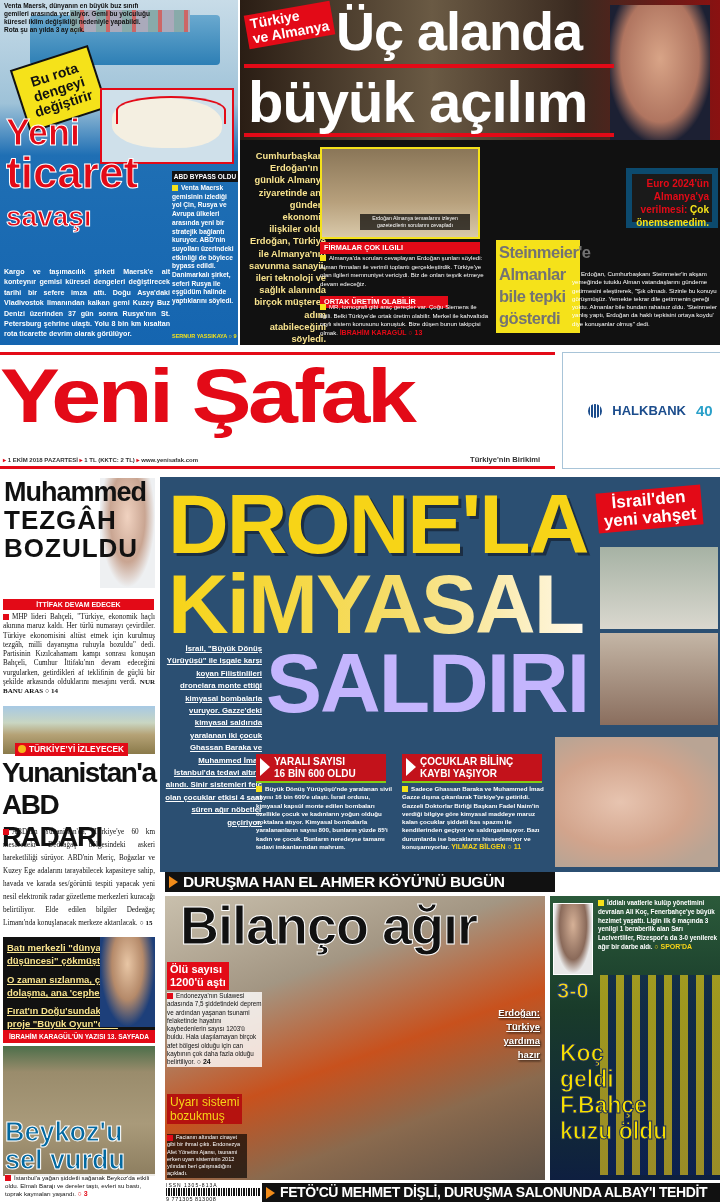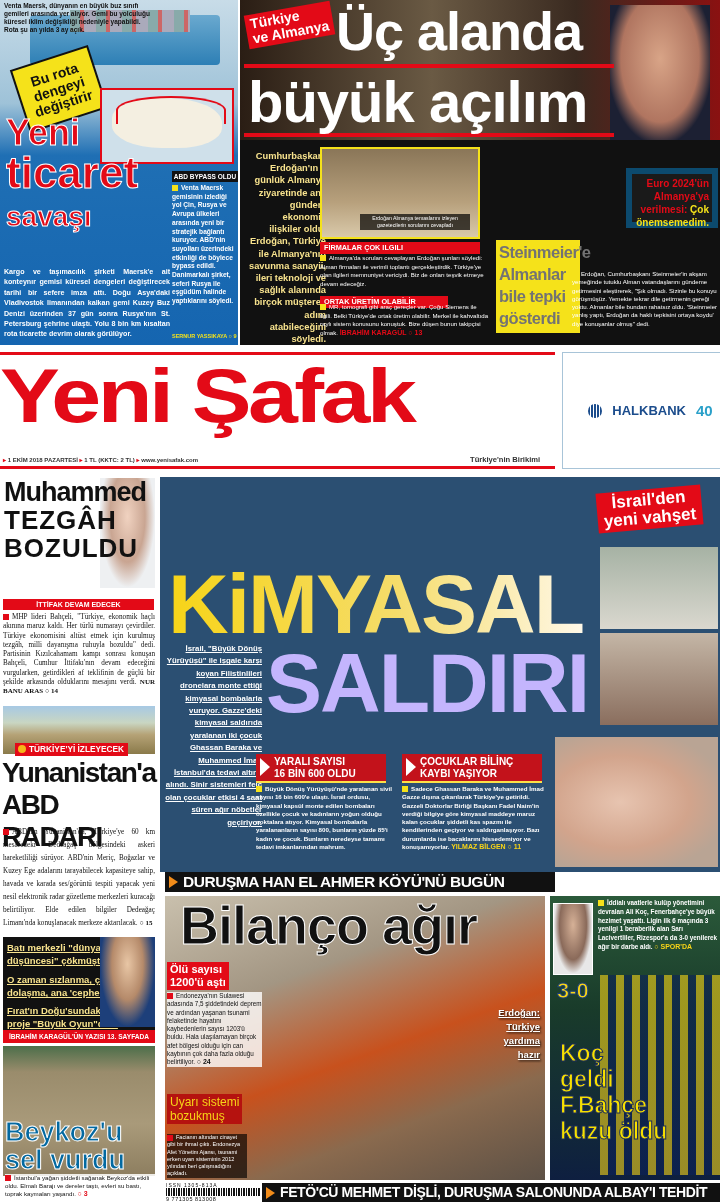--- a/index.html
+++ b/index.html
@@ -81,21 +81,21 @@
 
 #center{left:160px;top:477px;width:560px;height:395px;background:#2b4f72}
 #drone{left:8px;top:2px;font-size:84px;font-weight:bold;color:#f7d417;line-height:90px;letter-spacing:-2px;text-shadow:3px 3px 0 #1b2e44}
 #kimyasal{left:8px;top:82px;font-size:84px;font-weight:bold;line-height:90px;letter-spacing:-2px;background:linear-gradient(90deg,#f7d417 0%,#f5dc6a 55%,#fff8e8 100%);-webkit-background-clip:text;color:transparent;text-shadow:none}
 #saldiri{left:106px;top:160px;font-size:84px;font-weight:bold;color:#c4b5fd;line-height:92px;letter-spacing:-2px}
 #centerLead{left:4px;top:166px;width:98px;font-size:7.8px;font-weight:bold;color:#fff;line-height:12.4px;text-align:right;text-decoration:underline}
 #israilTag{left:437px;top:12px;background:#e30a17;color:#fff;font-weight:bold;font-size:17px;line-height:18px;padding:2px 6px;transform:rotate(-5deg);text-align:center}
 #ph1{left:440px;top:70px;width:118px;height:82px;background:linear-gradient(180deg,#a6b2a4,#dad8cf)}
 #ph2{left:440px;top:156px;width:118px;height:92px;background:linear-gradient(180deg,#c4b6a6,#8a6e5e)}
 #ph3{left:395px;top:260px;width:163px;height:130px;background:radial-gradient(ellipse at 40% 50%,#e7c4b0,#d2a48c 50%,#b9a494 80%)}
-.boxHead{background:#c3121b;color:#fff;font-weight:bold;font-size:10px;line-height:12px;padding:2px 4px 2px 18px;border-bottom:2px solid #fde047}
+.boxHead{background:#c3121b;color:#fff;font-weight:bold;font-size:10px;line-height:12px;padding:2px 4px 2px 18px;border-bottom:2px solid #84cc16}
 .boxHead .tri{position:absolute;left:4px;top:4px;width:0;height:0;border-top:9px solid transparent;border-bottom:9px solid transparent;border-left:10px solid #fff}
 #box1{left:96px;top:277px;width:130px;height:29px}
 #box1Body{left:96px;top:308px;width:140px;font-size:6.2px;font-weight:bold;color:#fff;line-height:8.3px}
 #box2{left:242px;top:277px;width:140px;height:29px}
 #box2Body{left:242px;top:308px;width:145px;font-size:6.2px;font-weight:bold;color:#fff;line-height:8.3px}
 #israilHan{left:165px;top:872px;width:390px;height:20px;background:#111;color:#fff;font-size:15.5px;font-weight:bold;line-height:20px;padding-left:18px}
 #israilHan .tri,#feto .tri{position:absolute;left:4px;top:4px;width:0;height:0;border-top:6px solid transparent;border-bottom:6px solid transparent;border-left:9px solid #f28c1a}
 #israilHan .pg,#feto .pg{font-size:5.5px;margin-left:3px}
 
 #bilanco{left:165px;top:896px;width:380px;height:284px;background:linear-gradient(160deg,#c9c0ad 0%,#a39683 30%,#c8511d 55%,#8a6a4e 75%,#5d5146 100%)}
@@ -219,20 +219,21 @@
 <div id="kolFoot" class="abs">İBRAHİM KARAGÜL'ÜN YAZISI 13. SAYFADA</div>
 
 <div id="floodPhoto" class="abs"></div>
 <div id="beykoz" class="abs">
   <div>Beykoz'u</div>
   <div>sel vurdu</div>
 </div>
 <div id="beykozBody" class="abs"><span class="bullet-red"></span><span>İstanbul'a yağan şiddetli sağanak Beykoz'da etkili oldu. Elmalı Barajı ve dereler taştı, evleri su bastı, toprak kaymaları yaşandı.</span> <span class="ref" style="color:#e30a17">○ 3</span></div>
 
 <div id="center" class="abs">
+  <div id="drone" class="abs cond">DRONE'LA</div>
   <div id="kimyasal" class="abs cond">KiMYASAL</div>
   <div id="saldiri" class="abs cond">SALDIRI</div>
   <div id="centerLead" class="abs">İsrail, "Büyük Dönüş Yürüyüşü" ile işgale karşı koyan Filistinlileri dronelara monte ettiği kimyasal bombalarla vuruyor. Gazze'deki kimyasal saldırıda yaralanan iki çocuk Ghassan Baraka ve Muhammed İmad İstanbul'da tedavi altına alındı. Sinir sistemleri felç olan çocuklar etkisi 4 saat süren ağır nöbetler geçiriyor.</div>
   <div id="ph1" class="abs"></div>
   <div id="ph2" class="abs"></div>
   <div id="ph3" class="abs"></div>
   <div id="israilTag" class="abs">
     <div>İsrail'den</div>
     <div>yeni vahşet</div>
   </div>

